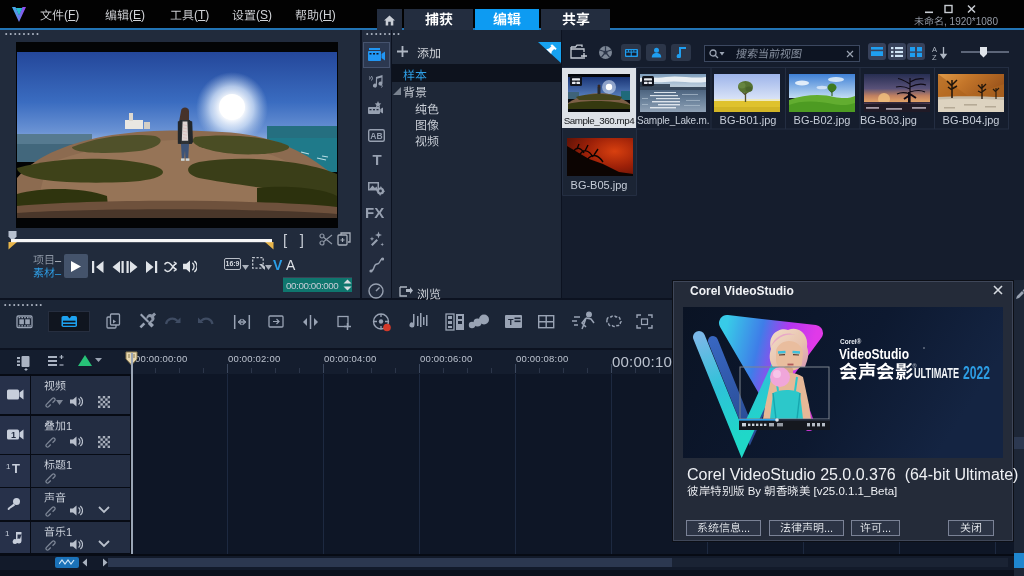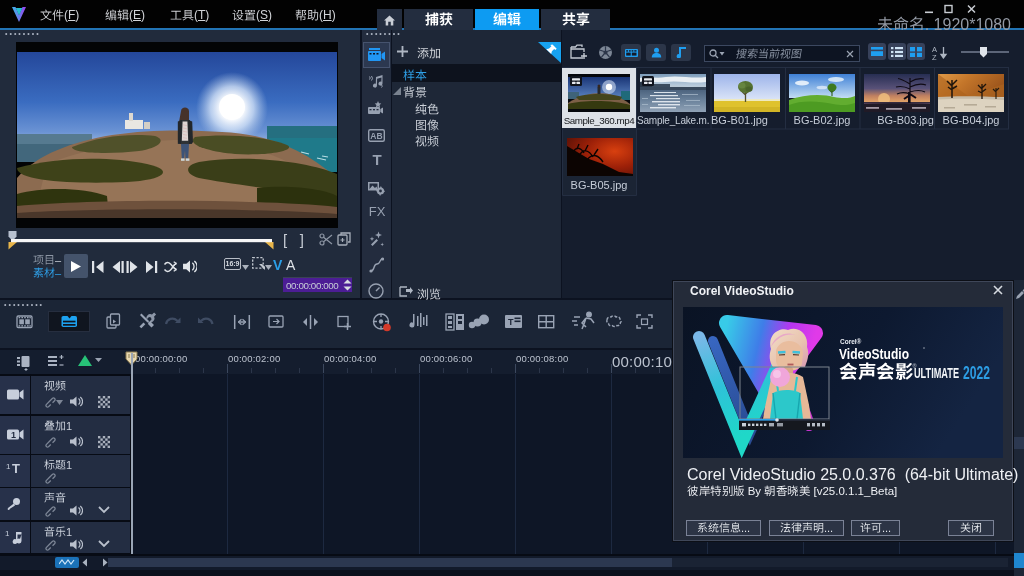--- a/index.html
+++ b/index.html
@@ -124,21 +124,21 @@
       <use href="#r5e2e"></use>
     </svg><svg class="cj" viewBox="0 0 100 100">
       <use href="#r52a9"></use>
     </svg>(<u>H</u>)</div>
 
 <svg class="a" style="left:921px;top:4px" width="60" height="11" viewBox="0 0 60 11">
  <rect x="4" y="7.5" width="8" height="1.6" fill="#c8ccd2"></rect>
  <rect x="24" y="1.5" width="7" height="7" fill="none" stroke="#c8ccd2" stroke-width="1.4"></rect>
  <path d="M47 1.5 L54 8.5 M54 1.5 L47 8.5" stroke="#c8ccd2" stroke-width="1.5"></path>
 </svg>
-<div class="a txt" style="right:13px;top:16px;font-size:16px;color:#949aa5"><svg class="cj" viewBox="0 0 100 100">
+<div class="a txt" style="right:26px;top:16px;font-size:10px;color:#949aa5"><svg class="cj" viewBox="0 0 100 100">
       <use href="#r672a"></use>
     </svg><svg class="cj" viewBox="0 0 100 100">
       <use href="#r547d"></use>
     </svg><svg class="cj" viewBox="0 0 100 100">
       <use href="#r540d"></use>
     </svg>, 1920*1080</div>
 
 <div class="a" style="left:377px;top:9px;width:25px;height:21px;background:#232d3f"></div>
 <svg class="a" style="left:384px;top:15px" width="11" height="11" viewBox="0 0 13 12">
     <path d="M6.5 0 L13 6 L11 6 L11 12 L8 12 L8 7.5 L5 7.5 L5 12 L2 12 L2 6 L0 6 Z" fill="#c9ced6"></path>
@@ -274,21 +274,21 @@
       <rect x="0.7" y="0.7" width="10.5" height="10.5"></rect>
     </g>
     <path d="M7 7 L13 13 L13 9.8 L10 7 Z" fill="#c2c8d0"></path>
   </svg>
 <svg class="a" style="left:265px;top:265px" width="7" height="5" viewBox="0 0 7 5">
     <path d="M0 0 L7 0 L3.5 5 Z" fill="#aab1bc"></path>
   </svg>
 <div class="a" style="left:273px;top:257px;font-size:14px;font-weight:bold;color:#2a9fe8">V</div>
 <div class="a" style="left:286px;top:257px;font-size:14px;color:#dde1e6">A</div>
 
-<div class="a" style="left:283px;top:277px;width:69px;height:15px;background:#4c1d95;border-top:1px solid #3a4254;color:#c6ccd6;font-size:9.8px;text-align:left;padding-left:3px;line-height:15px;letter-spacing:-0.4px">00:00:00:000</div>
+<div class="a" style="left:283px;top:277px;width:69px;height:15px;background:#0f766e;border-top:1px solid #3a4254;color:#c6ccd6;font-size:9.8px;text-align:left;padding-left:3px;line-height:15px;letter-spacing:-0.4px">00:00:00:000</div>
 <svg class="a" style="left:343px;top:279px" width="9" height="12" viewBox="0 0 9 12">
     <path d="M4.5 0.5 L8.5 4.5 L0.5 4.5 Z" fill="#d8dce2"></path>
     <path d="M4.5 11.5 L8.5 7.5 L0.5 7.5 Z" fill="#d8dce2"></path>
   </svg>
 
 <div class="a" style="left:362px;top:30px;width:29px;height:268px;background:#232c3e"></div>
 <div class="a" style="left:363px;top:42px;width:27px;height:26px;background:#2c3850;border:1px solid #46536e"></div>
 <svg class="a" style="left:368px;top:48px" width="17" height="14" viewBox="0 0 17 14">
     <g fill="#2196f3">
       <rect x="0" y="3" width="13" height="10" rx="1"></rect>
@@ -325,21 +325,21 @@
 <div class="a" style="left:369px;top:151px;width:16px;font-size:15px;font-weight:bold;color:#97a0b0;text-align:center">T</div>
 <svg class="a" style="left:368px;top:180px" width="17" height="16" viewBox="0 0 17 16">
     <g fill="#97a0b0">
       <path d="M0 2 H11 V10.5 H0 Z M1.5 3.5 V9 H9.5 V3.5 Z" fill-rule="evenodd"></path>
       <path d="M1.5 9 L4.5 5.5 L7 8 L8.5 6.5 L9.5 9 Z"></path>
       <circle cx="12.5" cy="11" r="3.6"></circle>
       <circle cx="12.5" cy="11" r="1.4" fill="#232c3e"></circle>
       <path d="M12.5 6.6 l0.8 1.5 M12.5 15.4 l-0.8 -1.5 M8.3 11 l1.5 -0.8 M16.7 11 l-1.5 0.8" stroke="#97a0b0" stroke-width="1.2"></path>
     </g>
   </svg>
-<div class="a" style="left:365px;top:204px;width:24px;font-size:13px;font-weight:normal;color:#97a0b0;text-align:center">FX</div>
+<div class="a" style="left:365px;top:204px;width:24px;font-size:15px;font-weight:bold;color:#97a0b0;text-align:left">FX</div>
 <svg class="a" style="left:369px;top:231px" width="15" height="16" viewBox="0 0 15 16" fill="#97a0b0">
     <path d="M9.5 0.5 l0.9 2.6 2.6 0.9 -2.6 0.9 -0.9 2.6 -0.9 -2.6 -2.6 -0.9 2.6 -0.9 Z"></path>
     <path d="M3 5.5 l0.6 1.7 1.7 0.6 -1.7 0.6 -0.6 1.7 -0.6 -1.7 -1.7 -0.6 1.7 -0.6 Z"></path>
     <path d="M7.5 8 L9 9.5 L3.5 15 L2 13.5 Z"></path>
     <path d="M13.2 11.5 l0.5 1.4 1.3 0.5 -1.3 0.5 -0.5 1.4 -0.5 -1.4 -1.3 -0.5 1.3 -0.5 Z"></path>
   </svg>
 <svg class="a" style="left:369px;top:257px" width="15" height="16" viewBox="0 0 15 16" fill="none" stroke="#97a0b0" stroke-width="1.4">
     <path d="M2 14 C6 14 4 7 8 7 C12 7 10 2 13.5 2"></path>
     <circle cx="2" cy="14" r="1.6" fill="#97a0b0" stroke="none"></circle>
     <circle cx="13.5" cy="2" r="1.6" fill="#97a0b0" stroke="none"></circle>
@@ -585,21 +585,21 @@
     </defs>
  <rect width="66" height="27" fill="url(#b1s)"></rect>
  <rect y="25" width="66" height="2" fill="#eee9c0"></rect>
  <rect y="27" width="66" height="11" fill="#dfc22e"></rect>
  <rect y="33" width="66" height="5" fill="#d2b526"></rect>
  <path d="M31.5 17 V28 M31.5 21 L27.5 17 M31.5 20 L35.5 16" stroke="#54512c" stroke-width="1.3" fill="none"></path>
  <ellipse cx="31.5" cy="13" rx="7.5" ry="6" fill="#567231"></ellipse>
  <ellipse cx="28" cy="11.5" rx="3.5" ry="3" fill="#668540"></ellipse>
  <ellipse cx="35" cy="15" rx="3.5" ry="2.6" fill="#49632a"></ellipse>
 </svg>
-<div class="a txt" style="left:711px;top:114px;width:74px;font-size:11px;color:#c6cdd8">BG-B01.jpg</div>
+<div class="a txt" style="left:711px;top:114px;width:74px;text-align:center;font-size:11px;color:#c6cdd8">BG-B01.jpg</div>
 
 <svg class="a" style="left:789px;top:74px" width="66" height="38" viewBox="0 0 66 38">
  <defs>
       <linearGradient id="b2s" x1="0" y1="0" x2="0" y2="1">
         <stop offset="0" stop-color="#3f80d6"></stop>
         <stop offset="1" stop-color="#c3ddf4"></stop>
       </linearGradient>
     </defs>
  <rect width="66" height="24" fill="url(#b2s)"></rect>
  <ellipse cx="13" cy="9" rx="7" ry="2.4" fill="#f4f9fd" opacity="0.85"></ellipse>
@@ -626,21 +626,21 @@
  <rect y="28" width="66" height="10" fill="#201a26"></rect>
  <path d="M0 28.5 H66 V30 C45 29 20 29 0 30 Z" fill="#4e3c54"></path>
  <path d="M46 29 V4 M46 10 C41 7 38 5 34 4.5 M46 8 C51 5 55 4 60 5 M46 15 C40 12 36 12 32 13 M46 13 C52 10 57 9 62 11 M46 20 C41 18 37 18 33 20 M46 18 C52 16 57 16 61 18" stroke="#0f0a14" stroke-width="1.2" fill="none"></path>
  <path d="M45 29 V18 M46 21 L40 25 M46 20 L52 24" stroke="#0f0a14" stroke-width="2" fill="none"></path>
  <g fill="#cfc4d0" opacity="0.75">
       <rect x="2" y="33" width="13" height="1.8"></rect>
       <rect x="22" y="34" width="16" height="1.8"></rect>
       <rect x="48" y="33" width="14" height="1.8"></rect>
     </g>
 </svg>
-<div class="a txt" style="left:860px;top:114px;width:74px;text-align:right;font-size:11px;color:#c6cdd8">BG-B03.jpg</div>
+<div class="a txt" style="left:860px;top:114px;width:74px;text-align:left;font-size:11px;color:#c6cdd8">BG-B03.jpg</div>
 
 <svg class="a" style="left:938px;top:74px" width="66" height="38" viewBox="0 0 66 38">
  <defs>
       <linearGradient id="b4s" x1="0" y1="0" x2="1" y2="0.4">
         <stop offset="0" stop-color="#e09a48"></stop>
         <stop offset="0.45" stop-color="#c4762a"></stop>
         <stop offset="1" stop-color="#9c551c"></stop>
       </linearGradient>
     </defs>
  <rect width="66" height="25" fill="url(#b4s)"></rect>

